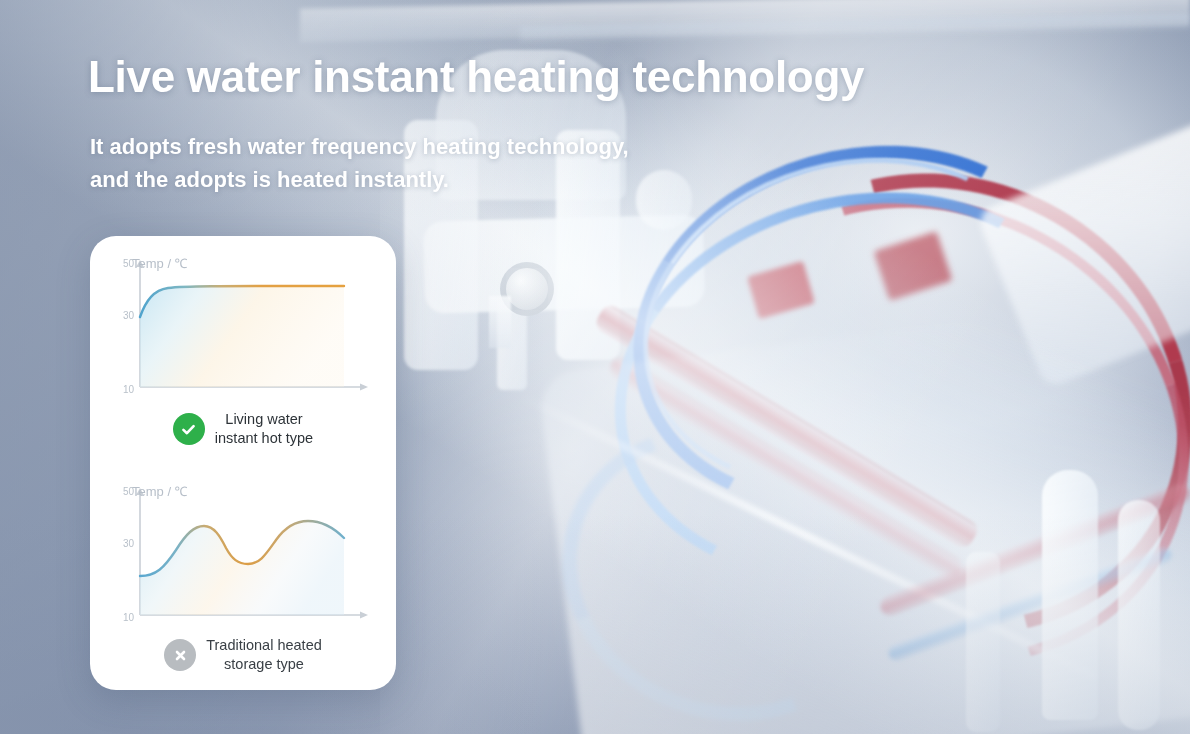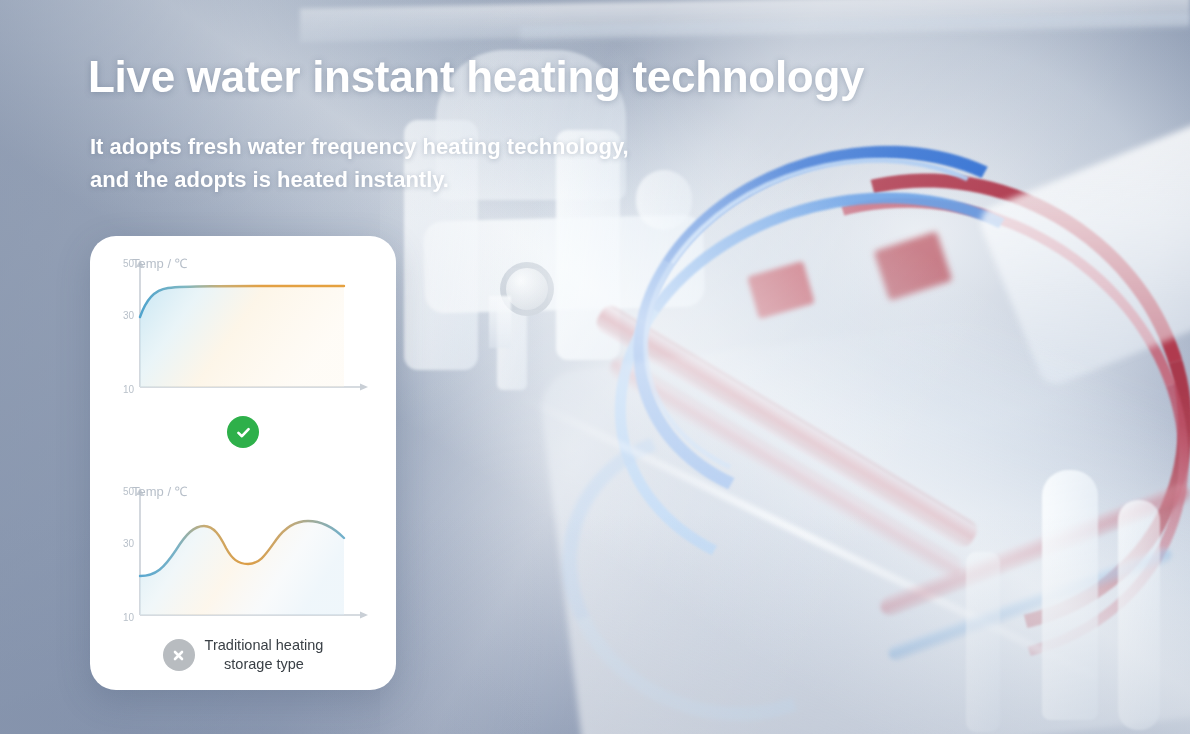--- a/index.html
+++ b/index.html
@@ -430,20 +430,22 @@
           <path d="M28,57 C34,40 42,30 56,28 C72,26 96,26 232,26" fill="none" stroke="url(#lineGrad1)" stroke-width="2.4" stroke-linecap="round"></path>
         </svg>
       </div>
 
       <div class="legend">
         <div class="badge badge-ok">
           <svg width="17" height="17" viewBox="0 0 17 17" aria-hidden="true">
             <path d="M3.4 8.9 L6.9 12.2 L13.6 5.1" fill="none" stroke="#ffffff" stroke-width="2.6" stroke-linecap="round" stroke-linejoin="round"></path>
           </svg>
         </div>
+        <div class="legend-text">Living water
+instant hot type</div>
       </div>
     </div>
 
     <div class="panel panel-2">
       <div class="chart-box">
         <div class="axis-title">Temp / ℃</div>
         <div class="ytick ytick-50">50</div>
         <div class="ytick ytick-30">30</div>
         <div class="ytick ytick-10">10</div>
 
@@ -479,19 +481,19 @@
                    C210,33 222,40 232,50" fill="none" stroke="url(#lineGrad2)" stroke-width="2.4" stroke-linecap="round"></path>
         </svg>
       </div>
 
       <div class="legend">
         <div class="badge badge-no">
           <svg width="17" height="17" viewBox="0 0 17 17" aria-hidden="true">
             <path d="M5 5 L12 12 M12 5 L5 12" fill="none" stroke="#ffffff" stroke-width="2.6" stroke-linecap="round"></path>
           </svg>
         </div>
-        <div class="legend-text muted">Traditional heating
+        <div class="legend-text muted">Traditional heated
 storage type</div>
       </div>
     </div>
 
   </div>
 </div>
 
 </body></html>

